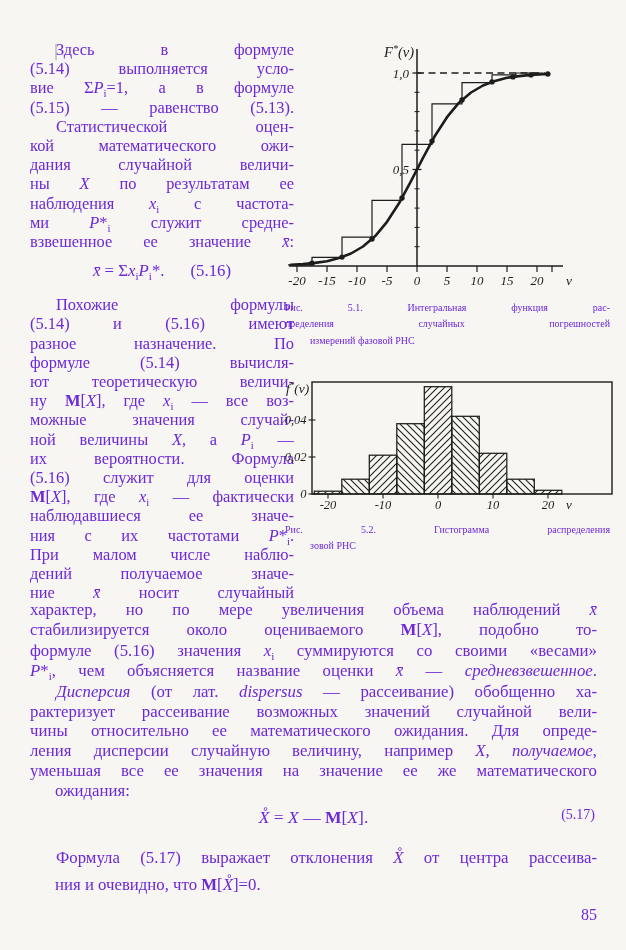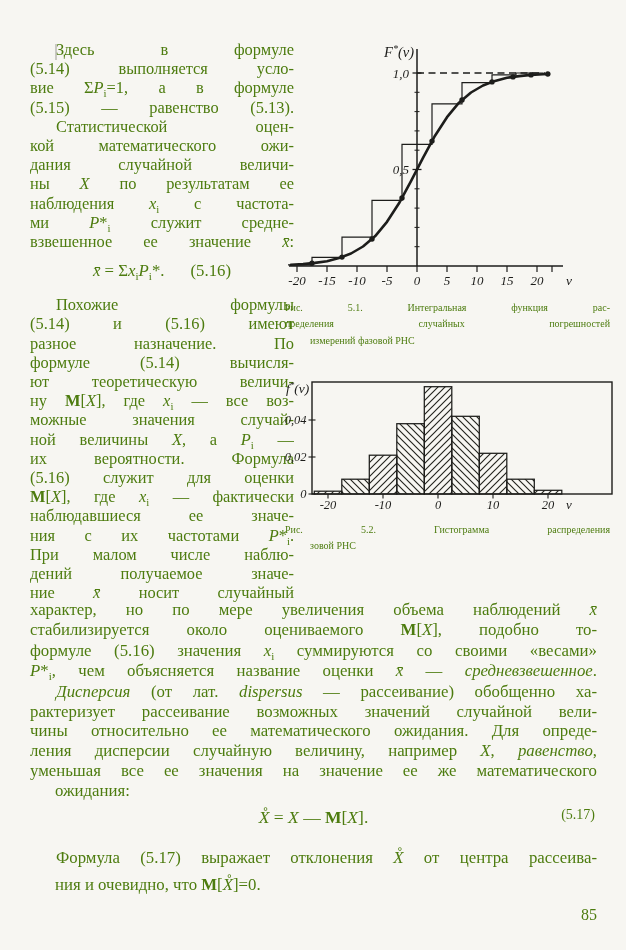--- a/index.html
+++ b/index.html
@@ -1,18 +1,18 @@
 <!DOCTYPE html>
 <html><head>
 <meta charset="utf-8">
 <style>
   html,body { margin:0; padding:0; background:#e9e8e4; }
   .page {
     position:relative; width:626px; height:950px; margin:0;
-    background:#f7f6f2; color:#4d7c0f; overflow:hidden;
+    background:#f7f6f2; color:#6d28d9; overflow:hidden;
     font-family:"Liberation Serif","DejaVu Serif",serif;
   }
   .artifact { position:absolute; left:55px; top:44px; width:2px; height:16px; background:#c9c8c2; }
   .leftcol  { position:absolute; left:30px; top:40px; width:264px; font-size:16.4px; line-height:19.2px; }
   .widecol  { position:absolute; left:30px; top:600px; width:567px; font-size:16.8px; line-height:20.4px; }
   .para { text-align:justify; }
   .para[data-indent] .line:first-child { text-indent:26px; }
   .line { text-align:justify; text-align-last:justify; }
   .line.njust { text-align:left; text-align-last:left;padding-left:25px; }
   sub { font-size:0.66em; line-height:0; }
@@ -180,21 +180,21 @@
     <div class="para">
         <div class="line">характер, но по мере увеличения объема наблюдений <i>x̄</i></div>
         <div class="line">стабилизируется около оцениваемого <b>M</b>[<i>X</i>], подобно то-</div>
         <div class="line">формуле (5.16) значения <i>x</i><sub>i</sub> суммируются со своими «весами»</div>
         <div class="line"><i>P</i>*<sub>i</sub>, чем объясняется название оценки <i>x̄</i> — <i>средневзвешенное</i>.</div>
       </div>
     <div class="para paraB" data-indent="">
         <div class="line"><i>Дисперсия</i> (от лат. <i>dispersus</i> — рассеивание) обобщенно ха-</div>
         <div class="line">рактеризует рассеивание возможных значений случайной вели-</div>
         <div class="line">чины относительно ее математического ожидания. Для опреде-</div>
-        <div class="line">ления дисперсии случайную величину, например <i>X</i>, <i>равенство</i>,</div>
+        <div class="line">ления дисперсии случайную величину, например <i>X</i>, <i>получаемое</i>,</div>
         <div class="line">уменьшая все ее значения на значение ее же математического</div>
         <div class="line njust">ожидания:</div>
       </div>
     <div class="formula formula517">
       <span class="f-body"><i>X̊</i> = <i>X</i> — <b>M</b>[<i>X</i>].</span>
       <span class="f-tag">(5.17)</span>
     </div>
     <div class="para paraC" data-indent="">
         <div class="line">Формула (5.17) выражает отклонения <i>X̊</i> от центра рассеива-</div>
         <div class="line njust">ния и очевидно, что <b>M</b>[<i>X̊</i>]=0.</div>

